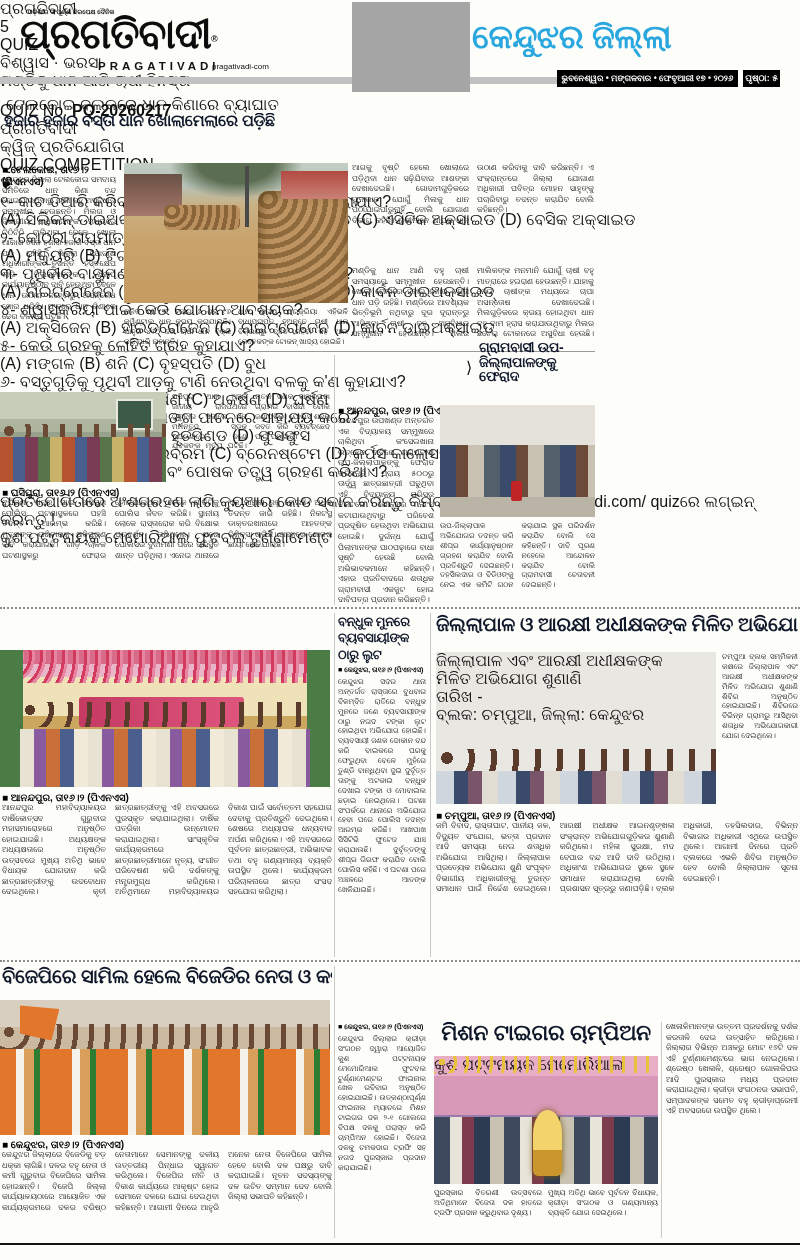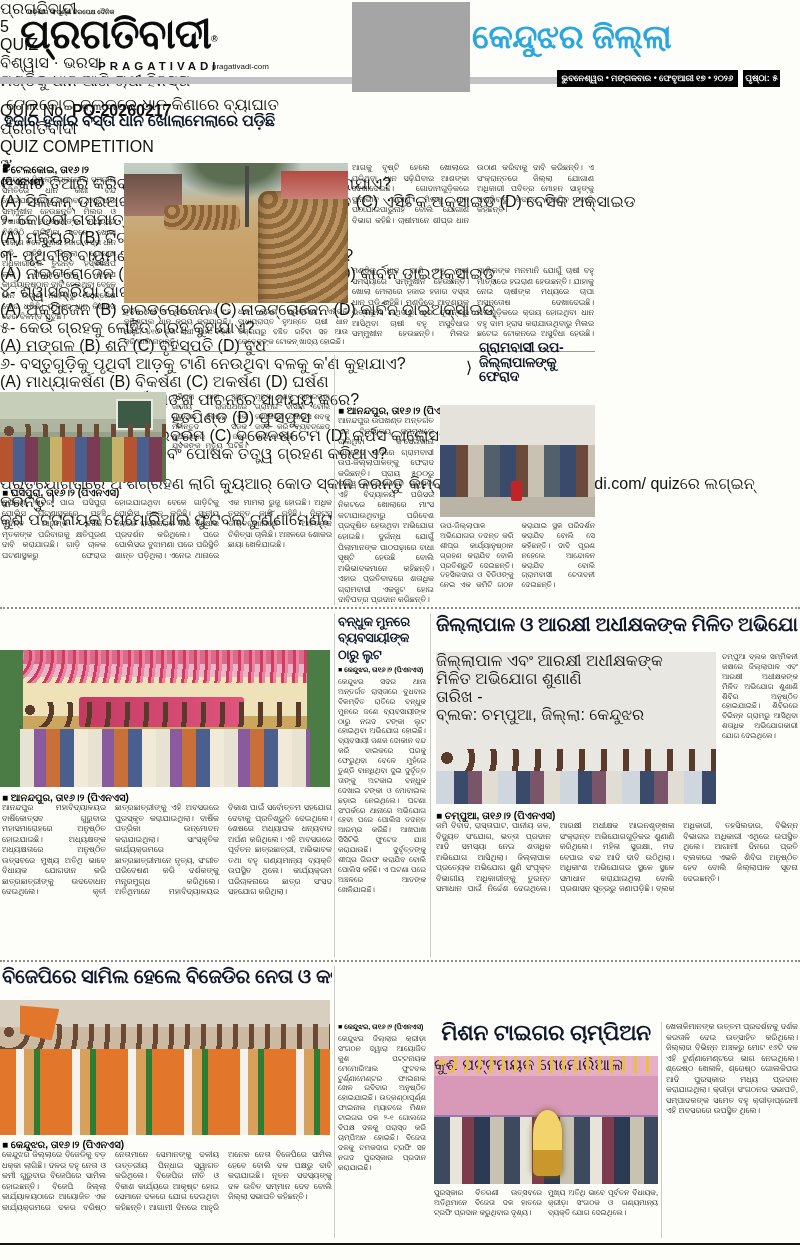--- a/index.html
+++ b/index.html
@@ -173,20 +173,21 @@
     <div class="layer" style="left:46%;bottom:14%;width:7%;height:18%;background:#c02424;border-radius:2px"></div>
   </div>
   <div class="abs body-txt cols2" style="left:440px;top:521px;width:155px;height:83px;font-size:7.5px">ଉପ-ଜିଲ୍ଲାପାଳ ଅଭିଯୋଗର ତଦନ୍ତ କରି ଶୀଘ୍ର କାର୍ଯ୍ୟାନୁଷ୍ଠାନ ଗ୍ରହଣ କରାଯିବ ବୋଲି ପ୍ରତିଶ୍ରୁତି ଦେଇଛନ୍ତି। ତହସିଲଦାର ଓ ବିଡିଓଙ୍କୁ ନେଇ ଏକ କମିଟି ଗଠନ କରାଯାଇ ସ୍ଥଳ ପରିଦର୍ଶନ କରାଯିବ ବୋଲି ସେ କହିଛନ୍ତି। ଦାବି ପୂରଣ ନହେଲେ ଆନ୍ଦୋଳନ କରାଯିବ ବୋଲି ଗ୍ରାମବାସୀ ଚେତାବନୀ ଦେଇଛନ୍ତି।</div>
 
   <div class="quiz">
     <div class="quiz-no">
       <span>QUIZ No.</span>
       <b>PQ-20260217</b>
     </div>
     <div class="ribbon">ପ୍ରଗତିବାଦୀ</div>
+    <div class="quiz-title">କ୍ୱିଜ୍ ପ୍ରତିଯୋଗିତା</div>
     <div class="quiz-sub">QUIZ COMPETITION</div>
     <div class="flourish">❦</div>
     <div class="qlist" style="height:300px;overflow:hidden">
       <div class="qq">୧- କାଚ ତିଆରି କରିବା ପାଇଁ କେଉଁ ସାମଗ୍ରୀ ବ୍ୟବହାର କରାଯାଏ?</div>
       <div class="qo">(A) ସିଲିକନ୍ ଡାଇଅକ୍ସାଇଡ୍ (B) ଆୟୋଡେଟିକ ଅକ୍ସାଇଡ
 (C) ଏସିଟିକ ଅକ୍ସାଇଡ (D) ବେସିକ ଅକ୍ସାଇଡ</div>
       <div class="qq">୨- କୋଠରୀ ତାପମାତ୍ରାରେ କେଉଁ ଧାତୁ ତରଳ?</div>
       <div class="qo">(A) ମର୍କ୍ୟୁରି (B) ଟିଟାନିୟମ (C) ପ୍ଲାଟିନମ (D) ଜିଙ୍କ</div>
       <div class="qq">୩- ପୃଥିବୀର ବାୟୁମଣ୍ଡଳରେ ମିଳୁଥିବା ମୁଖ୍ୟ ଗ୍ୟାସ କ'ଣ?</div>
       <div class="qo">(A) ନାଇଟ୍ରୋଜେନ (B) ଅକ୍ସିଜେନ

